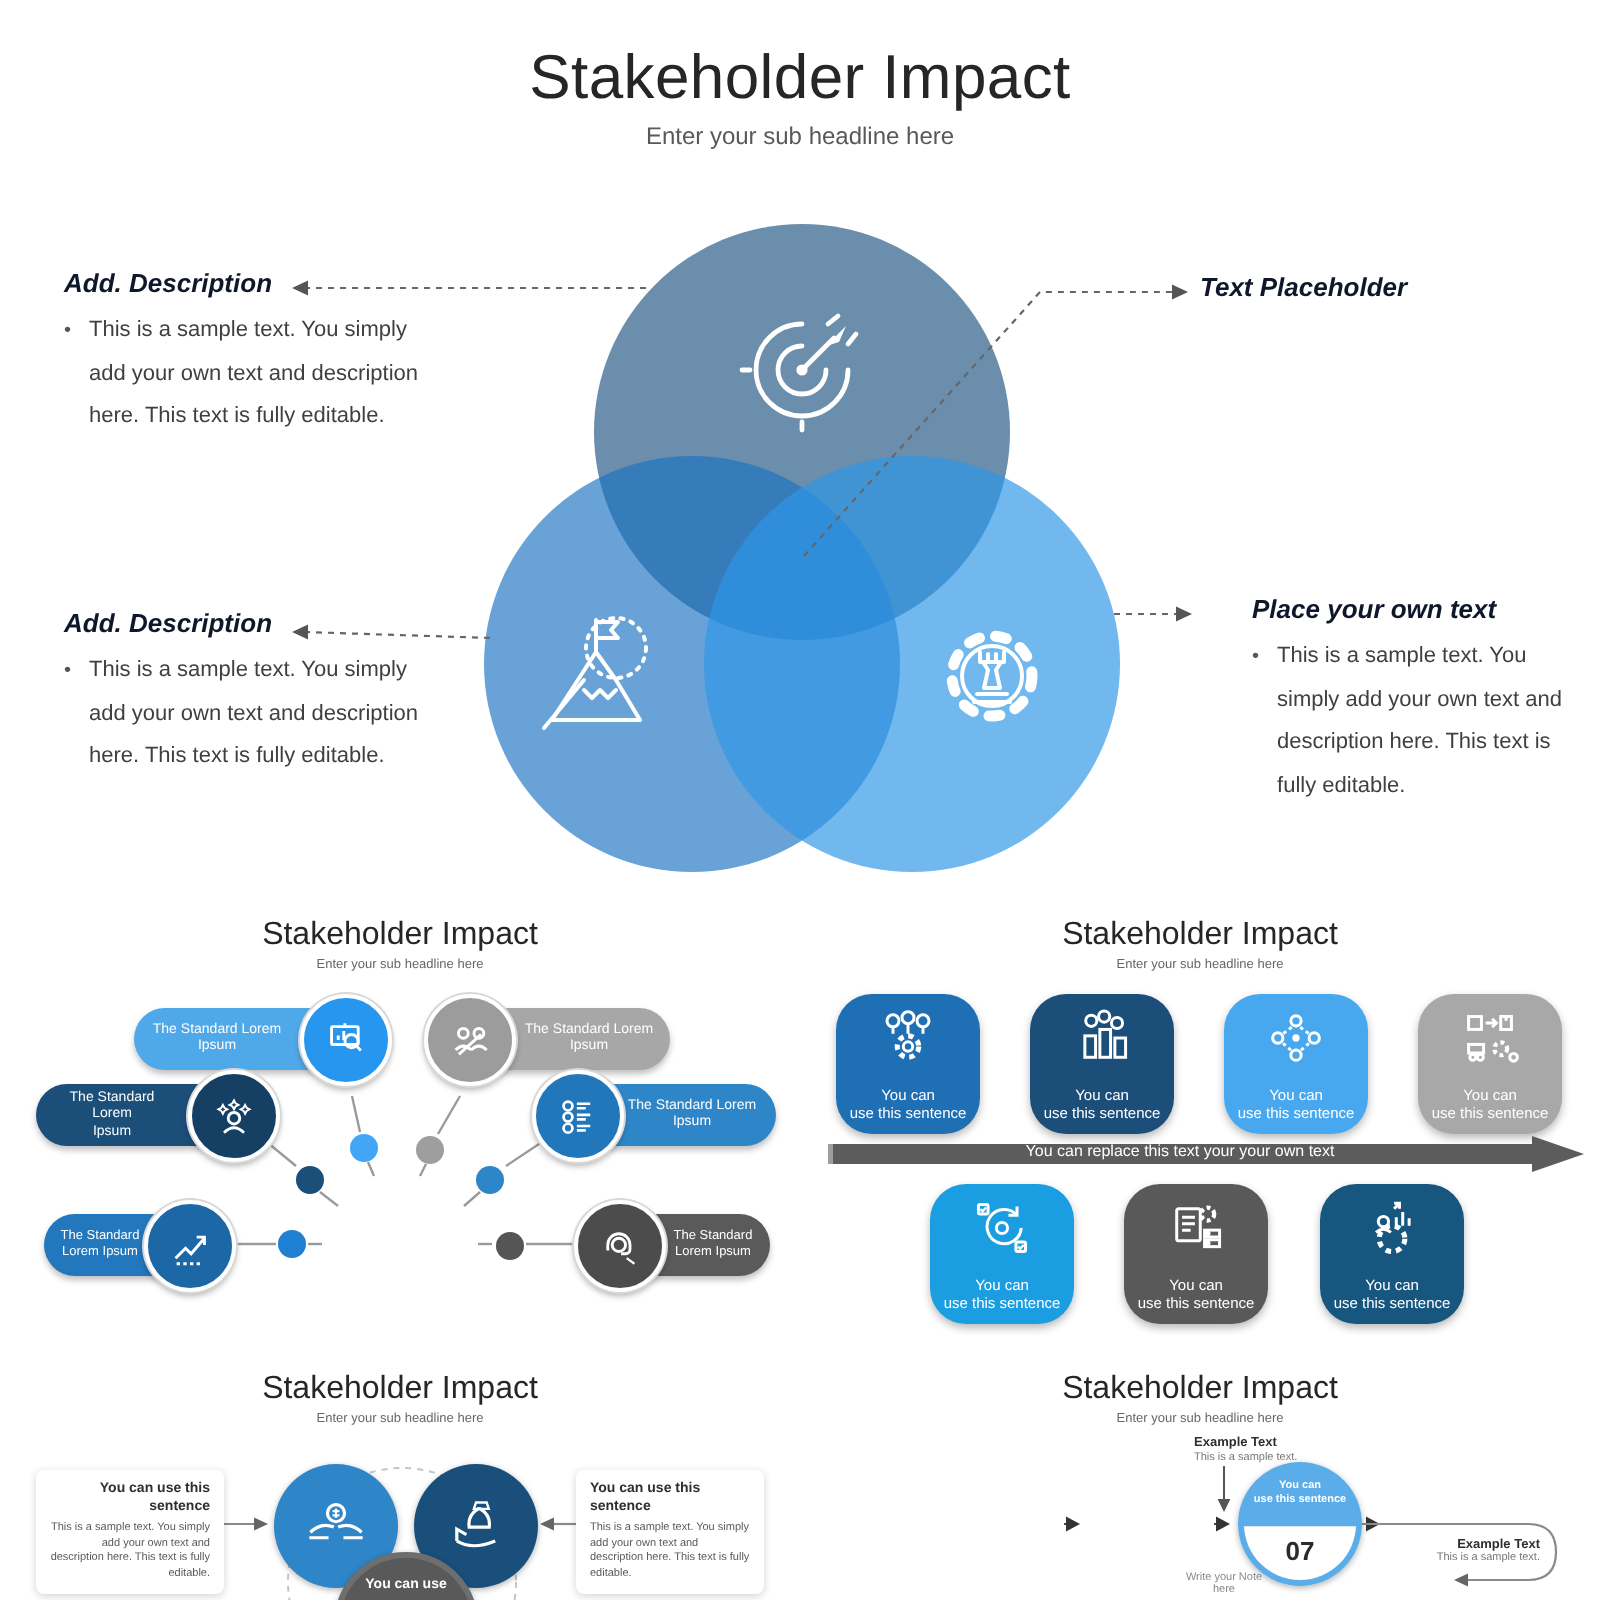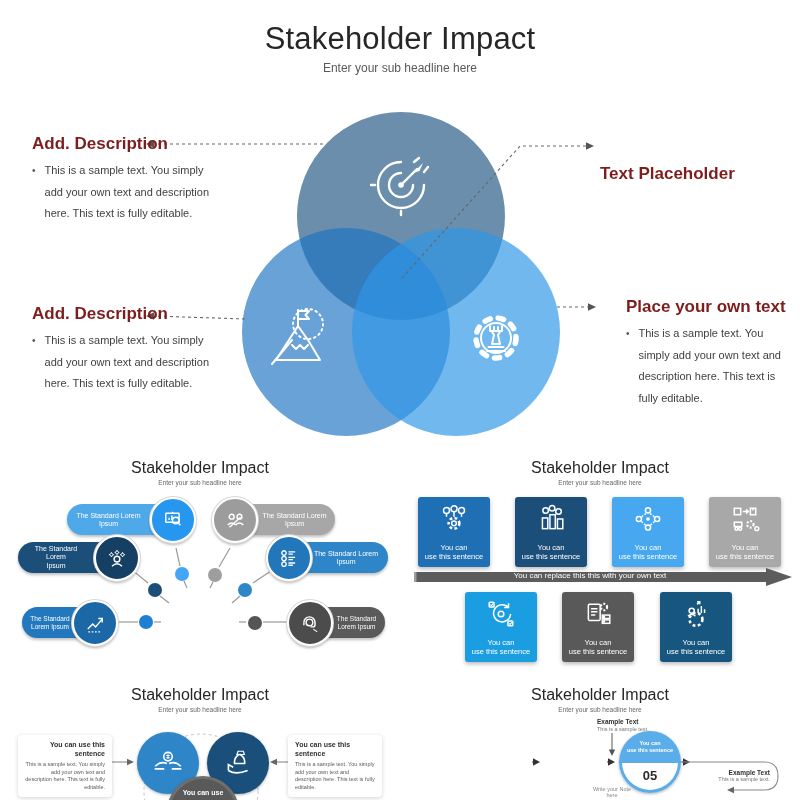--- a/index.html
+++ b/index.html
@@ -6,31 +6,31 @@
   .canvas{position:relative;width:800px;height:800px;background:#fff;overflow:hidden;
           font-family:"Liberation Sans",sans-serif;color:#333;}
   .abs{position:absolute;}
   svg{display:block;}
   .ovl{position:absolute;left:0;top:0;pointer-events:none;}
   .ttl{font-size:31px;color:#262626;text-align:center;letter-spacing:.2px;}
   .sub{font-size:12px;color:#595959;text-align:center;}
   .thumb{position:absolute;width:384px;}
   .tttl{font-size:16px;color:#262626;text-align:center;}
   .tsub{font-size:6.5px;color:#666;text-align:center;}
-  .co-h{font-size:17px;font-weight:bold;color:#7f1d1d;}
+  .co-h{font-size:13px;font-weight:bold;color:#0f172a;font-style:italic;}
   .bul{display:flex;gap:9px;font-size:11px;color:#3f3f3f;line-height:21.5px;}
   .bul .dot{font-size:10px;line-height:21.5px;color:#555;}
   .vcirc{position:absolute;width:208px;height:208px;border-radius:50%;}
   .pill{position:absolute;height:31px;border-radius:16px;box-shadow:0 2px 3px rgba(0,0,0,.25);}
   .plbl{position:absolute;top:50%;transform:translateY(-50%);color:#fff;font-size:7px;
         line-height:8.5px;text-align:center;white-space:pre-line;}
   .icirc{position:absolute;width:42px;height:42px;border-radius:50%;border:2px solid #fff;
          box-shadow:0 0 0 1px #d8d8d8,0 2px 3px rgba(0,0,0,.3);
          display:flex;align-items:center;justify-content:center;}
-  .sq{position:absolute;width:72px;height:70px;border-radius:3px;box-shadow:0 2px 4px rgba(0,0,0,.28);}
+  .sq{position:absolute;width:72px;height:70px;border-radius:18px;box-shadow:0 2px 4px rgba(0,0,0,.28);}
   .sqlbl{position:absolute;bottom:6px;left:3px;right:3px;color:#fff;font-size:7.5px;line-height:9px;
          text-align:center;white-space:pre-line;}
   .sqico{position:absolute;top:7px;left:50%;transform:translateX(-50%);}
   .cbox{position:absolute;width:94px;background:#fff;border-radius:4px;
         box-shadow:0 1px 4px rgba(0,0,0,.18);padding:6px 7px;box-sizing:border-box;}
   .cbox .h{font-size:7px;font-weight:bold;color:#2f2f2f;line-height:8.5px;margin-bottom:3px;}
   .cbox .b{font-size:5.5px;color:#5a5a5a;line-height:7.6px;}
   .pcirc{position:absolute;width:62px;height:62px;border-radius:50%;
          display:flex;align-items:center;justify-content:center;box-shadow:0 1px 3px rgba(0,0,0,.3);}
   .step{position:absolute;width:62px;height:62px;border-radius:50%;overflow:hidden;
@@ -103,21 +103,21 @@
       </g>
     </svg>
 
     <div class="abs" style="left:32px;top:134px;width:200px;">
       <div class="co-h">Add. Description</div>
       <div class="bul" style="margin-top:6px;width:190px;">
         <span class="dot">•</span>
         <div style="width:178px;">This is a sample text. You simply add your own text and description here. This text is fully editable.</div>
       </div>
     </div>
-    <div class="abs co-h" style="left:600px;top:136px;margin-top:28px;">Text Placeholder</div>
+    <div class="abs co-h" style="left:600px;top:136px;">Text Placeholder</div>
     <div class="abs" style="left:32px;top:304px;width:200px;">
       <div class="co-h">Add. Description</div>
       <div class="bul" style="margin-top:6px;width:190px;">
         <span class="dot">•</span>
         <div style="width:178px;">This is a sample text. You simply add your own text and description here. This text is fully editable.</div>
       </div>
     </div>
     <div class="abs" style="left:602px;top:297px;width:180px;margin-left:24px;">
       <div class="co-h">Place your own text</div>
       <div class="bul" style="margin-top:6px;width:176px;">
@@ -284,21 +284,21 @@
           <circle cx="25" cy="23" r="1.8"></circle>
         </svg>
       <div class="sqlbl">You can
 use this sentence</div>
     </div>
 
     <svg class="abs" style="left:6px;top:113px;" width="378" height="18" viewBox="0 0 378 18">
       <polygon points="0,4 352,4 352,0 378,9 352,18 352,14 0,14" fill="#5c5c5c"></polygon>
       <rect x="0" y="4" width="2.5" height="10" fill="#9e9e9e"></rect>
     </svg>
-    <div class="abs" style="left:6px;top:116px;width:352px;text-align:center;color:#fff;font-size:8px;">You can replace this this with your own text</div>
+    <div class="abs" style="left:6px;top:116px;width:352px;text-align:center;color:#fff;font-size:8px;">You can replace this text your your own text</div>
 
     <div class="sq" style="left: 57px; top: 137px; background: rgb(27, 157, 226);">
       <svg class="sqico" width="30" height="30" viewBox="0 0 28 28" fill="none" stroke="#fff" stroke-width="1.4">
           <path d="M21 8 a8 8 0 1 0 2 6"></path>
           <path d="M21 4 v4 h-4"></path>
           <circle cx="14" cy="14" r="2.6"></circle>
           <rect x="3" y="3" width="4.5" height="4.5" rx=".8"></rect>
           <rect x="20.5" y="20.5" width="4.5" height="4.5" rx=".8"></rect>
           <path d="M4 5.2 l1 1 1.6 -1.8 M21.5 22.7 l1 1 1.6 -1.8" stroke-width="1.1"></path>
         </svg>
@@ -389,21 +389,21 @@
       <polygon points="282,79 275,75.2 275,82.8" fill="#333"></polygon>
       <path d="M273 79 H356 Q370 79 370 93 Q370 107 356 107 H324" fill="none" stroke="#8a8a8a" stroke-width="1.1"></path>
       <polygon points="319,107 326,103.8 326,110.2" fill="#666"></polygon>
     </svg>
 
     <div class="step" style="left:211px;top:48px;">
       <div class="abs" style="inset: 0px; background: rgb(91, 173, 234);"></div>
       <div class="inner"></div>
       <div class="lbl">You can
 use this sentence</div>
-      <div class="num">05</div>
+      <div class="num">07</div>
     </div>
 
     <div class="abs" style="left:292px;top:86px;width:70px;text-align:right;">
       <div class="nh">Example Text</div>
       <div class="nb">This is a sample text.</div>
     </div>
     <div class="abs nb" style="left:174px;top:103px;width:60px;text-align:center;white-space:pre-line;color:#888;">Write your Note
 here</div>
   </section>
 

